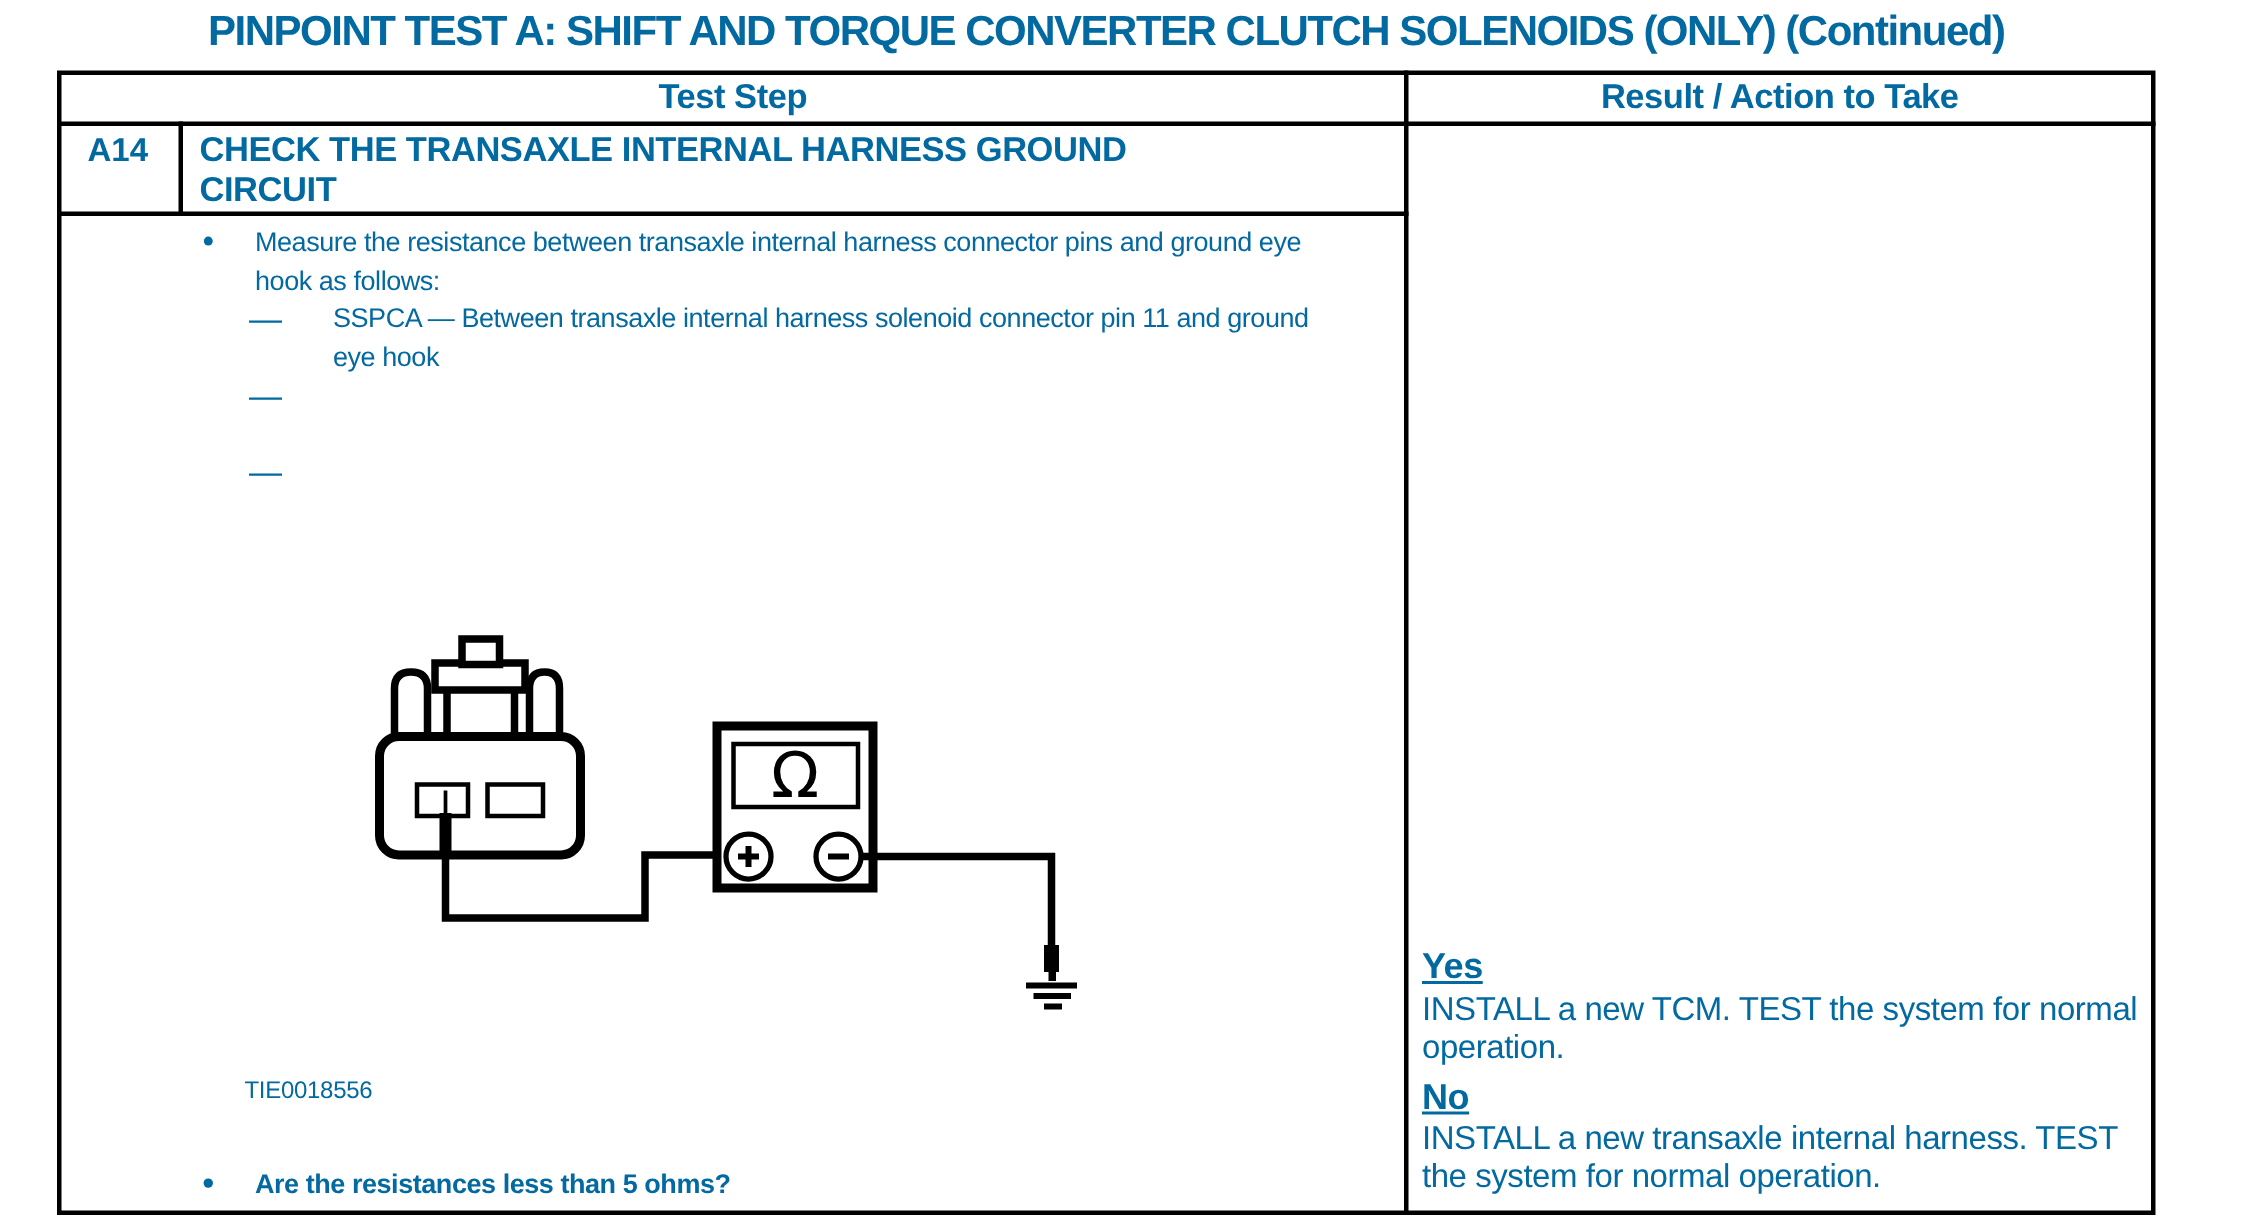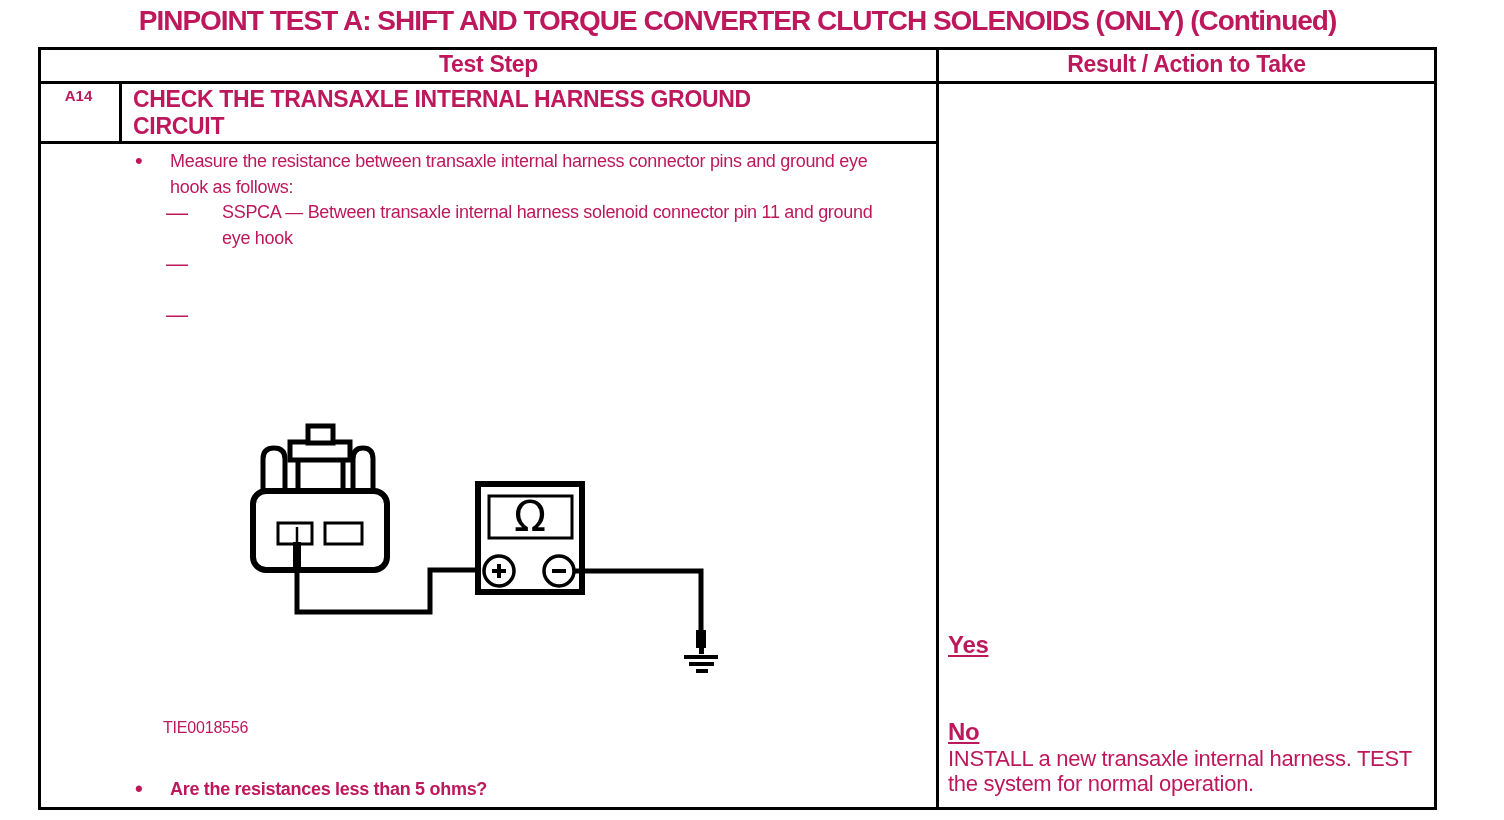--- a/index.html
+++ b/index.html
@@ -1,41 +1,41 @@
 <!DOCTYPE html>
 <html><head>
 <meta charset="utf-8">
 <style>
   html,body{margin:0;padding:0;background:#fff;}
   .page{
     position:relative;
     width:1504px;height:820px;
     background:#fff;
-    color:#be185d;
+    color:#0369a1;
     font-family:"Liberation Sans", sans-serif;
     overflow:hidden;
   }
   .abs{position:absolute;}
   .line{position:absolute;background:#000;}
   .page-title{
     position:absolute;left:38px;top:5px;width:1399px;
     text-align:center;font-weight:bold;font-size:28px;
     letter-spacing:-1px;white-space:nowrap;
   }
   .table-frame{
     position:absolute;left:38px;top:47px;width:1399px;height:763px;
     border:3px solid #000;box-sizing:border-box;
   }
   .th{
     position:absolute;top:51px;text-align:center;
     font-weight:bold;font-size:23px;letter-spacing:-0.3px;
   }
   .step-id{
     position:absolute;left:38px;top:87px;width:81px;text-align:center;
-    font-weight:bold;font-size:15px;
+    font-weight:bold;font-size:22px;
   }
   .step-title{
     position:absolute;left:133px;top:86px;width:710px;
     font-weight:bold;font-size:23px;line-height:27px;letter-spacing:-0.3px;
   }
   .body-text{font-size:18px;line-height:25.5px;letter-spacing:-0.3px;}
   .bullet-glyph{position:absolute;font-size:22px;}
   .dash-glyph{position:absolute;font-size:22px;letter-spacing:-0.3px;}
   .caption{position:absolute;left:163px;top:719px;font-size:16px;letter-spacing:-0.2px;}
   .question{font-weight:bold;}
@@ -118,17 +118,18 @@
       <rect x="696" y="669" width="12" height="4" fill="#000"></rect>
     </g>
   </svg>
 
   <div class="caption">TIE0018556</div>
 
   <div class="bullet-glyph question" style="left:135px;top:776px;">•</div>
   <div class="abs body-text question" style="left:170px;top:777px;width:700px;">Are the resistances less than 5 ohms?</div>
 
   <div class="answer-label" style="top:631px;">Yes</div>
+  <div class="answer-action" style="top:660px;">INSTALL a new TCM. TEST the system for normal operation.</div>
 
   <div class="answer-label" style="top:718px;">No</div>
   <div class="answer-action" style="top:746px;">INSTALL a new transaxle internal harness. TEST the system for normal operation.</div>
 
 </div>
 
 </body></html>

